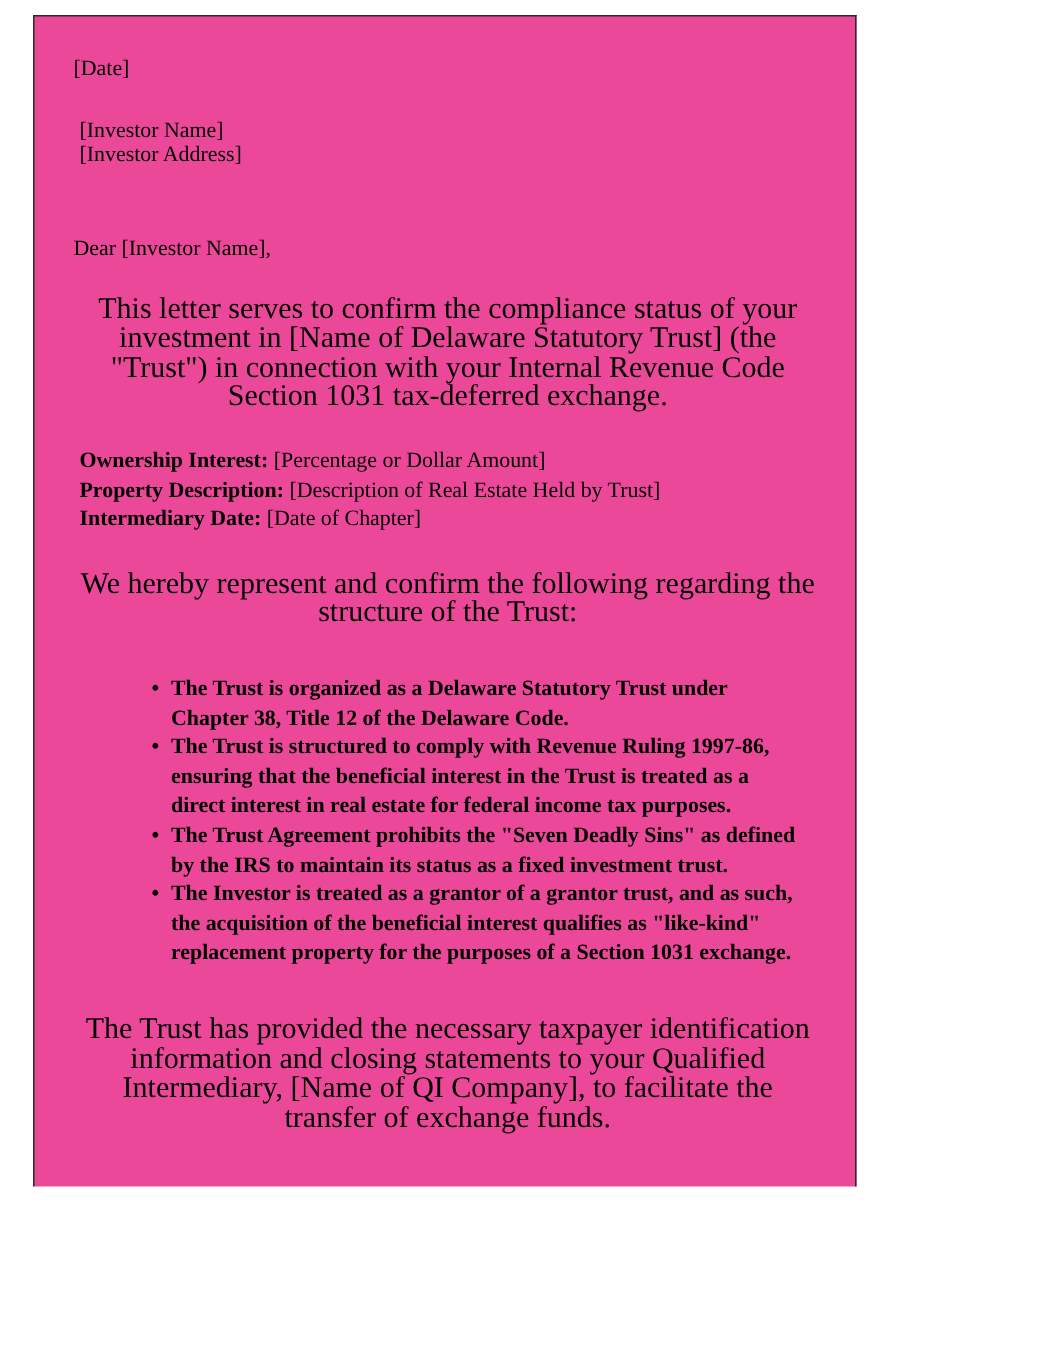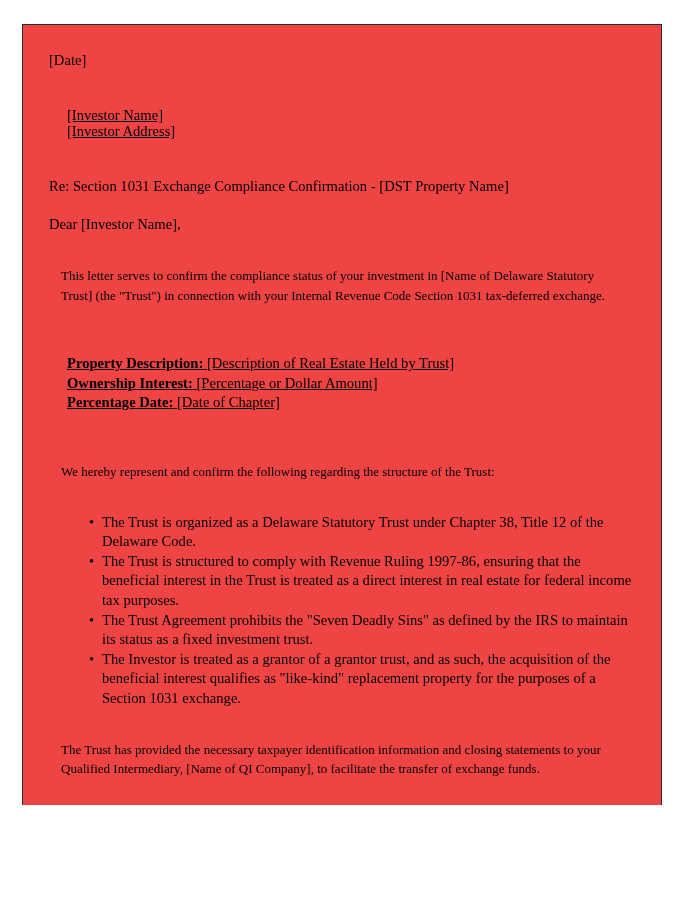--- a/index.html
+++ b/index.html
@@ -11,64 +11,65 @@
     width: 700px;
     height: 900px;
     font-family: "Liberation Serif", "DejaVu Serif", serif;
     color: #000000;
     overflow: hidden;
   }
 
   #page {
     position: absolute;
     left: 22px;
-    top: 24px;
-    width: 640px;
+    top: 10px;
+    width: 549px;
     height: 781px;
     border: 1px solid #2a2a2a;
     border-bottom: none;
     box-sizing: border-box;
-    background: #ef4444;
+    background: #ec4899;
     overflow: hidden;
   }
 
   #letter {
     padding: 28px 22px 0 26px;
     box-sizing: border-box;
   }
 
   .line {
     font-size: 14.6px;
     line-height: 15.4px;
     white-space: pre-wrap;
   }
 
   .para {
-    font-size: 13px;
+    font-size: 20px;
     line-height: 19.6px;
-    text-align: left;
-    margin: 12px;
+    text-align: center;
+    margin: 0;
   }
   .gap-md { height: 19px; }
   .gap-lg { height: 22px; }
 
-  .block { margin: 18px; text-decoration: underline; }
+  .block { margin: 4px; }
 
   .detail-line {
     font-size: 14.6px;
     line-height: 19.6px;
   }
   .detail-label {
     font-weight: bold;
   }
 
   ul.bullets {
-    margin: 0;
+    margin: 12px;
     padding: 0 0 0 40px;
     list-style: none;
+    font-weight: bold;
   }
   ul.bullets li {
     position: relative;
     font-size: 14.6px;
     line-height: 19.6px;
     padding-left: 13px;
     margin: 0;
   }
   ul.bullets li::before {
     content: "\2022";
@@ -94,43 +95,42 @@
 
     <div class="gap-lg"></div>
 
     <div class="block">
       <div class="line">[Investor Name]</div>
       <div class="line">[Investor Address]</div>
     </div>
 
     <div class="gap-lg"></div>
 
-    <div class="line">Re: Section 1031 Exchange Compliance Confirmation - [DST Property Name]</div>
 
     <div class="gap-lg"></div>
 
     <div class="line">Dear [Investor Name],</div>
 
     <div class="gap-lg"></div>
 
     <p class="para">This letter serves to confirm the compliance status of your investment in [Name of Delaware Statutory Trust] (the "Trust") in connection with your Internal Revenue Code Section 1031 tax-deferred exchange.</p>
 
     <div class="gap-md"></div>
 
     <div class="block">
       <div class="detail-line">
+        <span class="detail-label">Ownership Interest:</span>
+        <span>[Percentage or Dollar Amount]</span>
+      </div>
+      <div class="detail-line">
         <span class="detail-label">Property Description:</span>
         <span>[Description of Real Estate Held by Trust]</span>
       </div>
       <div class="detail-line">
-        <span class="detail-label">Ownership Interest:</span>
-        <span>[Percentage or Dollar Amount]</span>
-      </div>
-      <div class="detail-line">
-        <span class="detail-label">Percentage Date:</span>
+        <span class="detail-label">Intermediary Date:</span>
         <span>[Date of Chapter]</span>
       </div>
     </div>
 
     <div class="gap-md"></div>
 
     <p class="para">We hereby represent and confirm the following regarding the structure of the Trust:</p>
 
     <div class="gap-md"></div>
 

